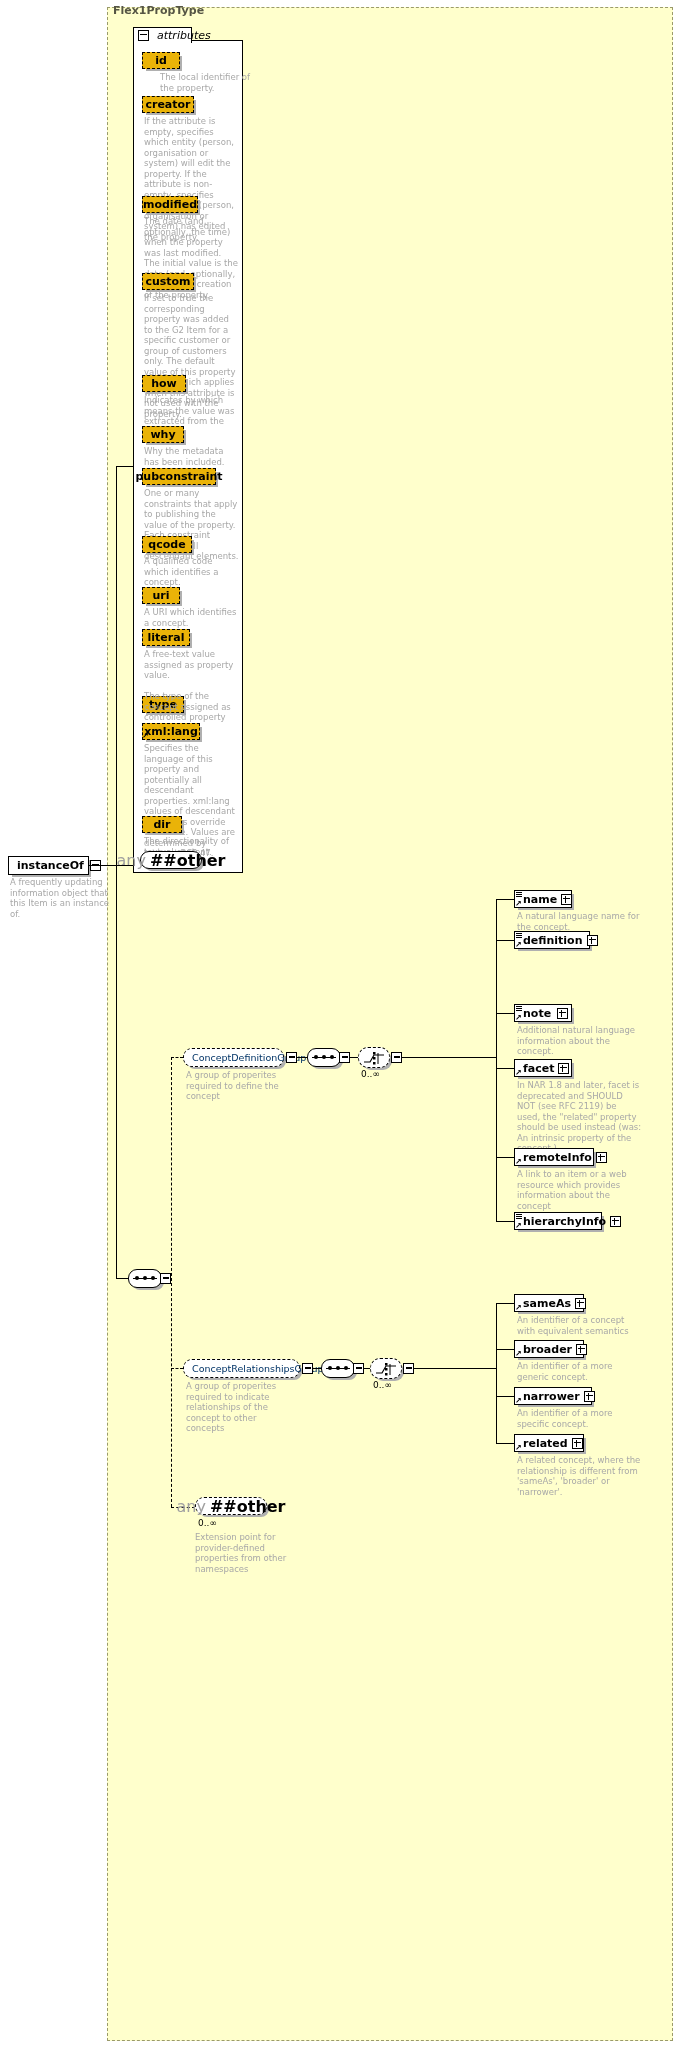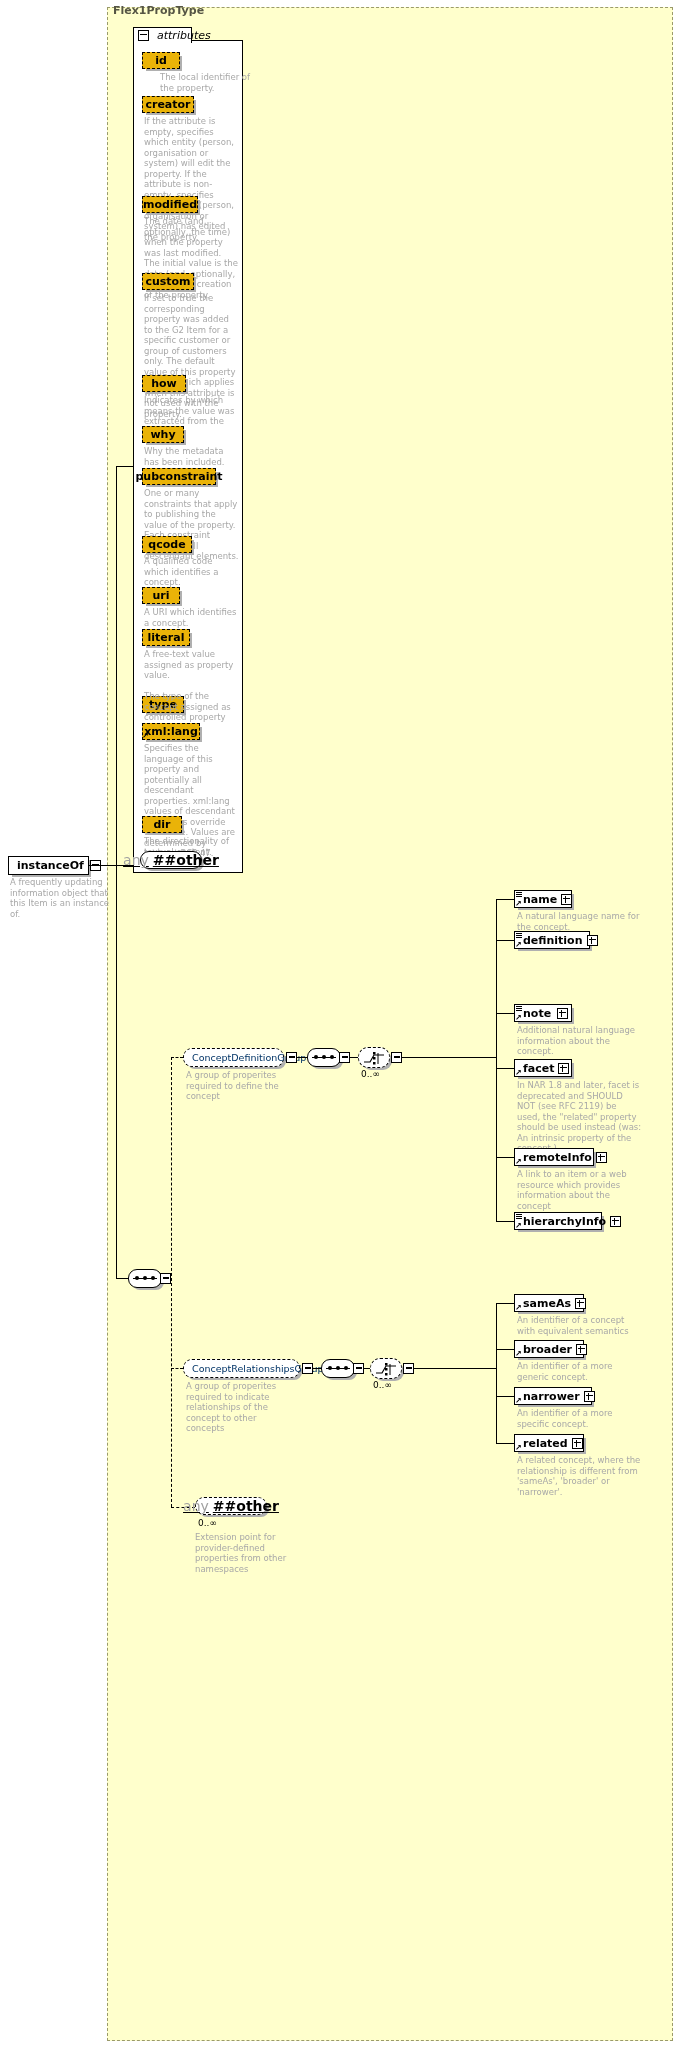--- a/index.html
+++ b/index.html
@@ -139,24 +139,23 @@
     border:1px solid #000;
     background:#ffffff;
     box-sizing:border-box;
     height:18px;
     border-radius:9px;
     display:flex;
     align-items:center;
     justify-content:center;
     gap:4px;
     padding:0 8px;
-    font-size:14px;
-    box-shadow:3px 3px 0 -1px #b0b0b0;
-    white-space:nowrap;
-    text-decoration:underline;
+    font-size:16px;
+    box-shadow:3px 3px 0 -1px #b0b0b0;
+    white-space:nowrap;
   }
   .anynode.dashed{border:1.5px dashed #000;}
   .anynode .anyword{color:#a0a0a0;}
   .anynode .other{color:#000;font-weight:bold;}
 
   
   .seqconn{
     position:absolute;
     width:34px;height:19px;
     border:1px solid #000;

